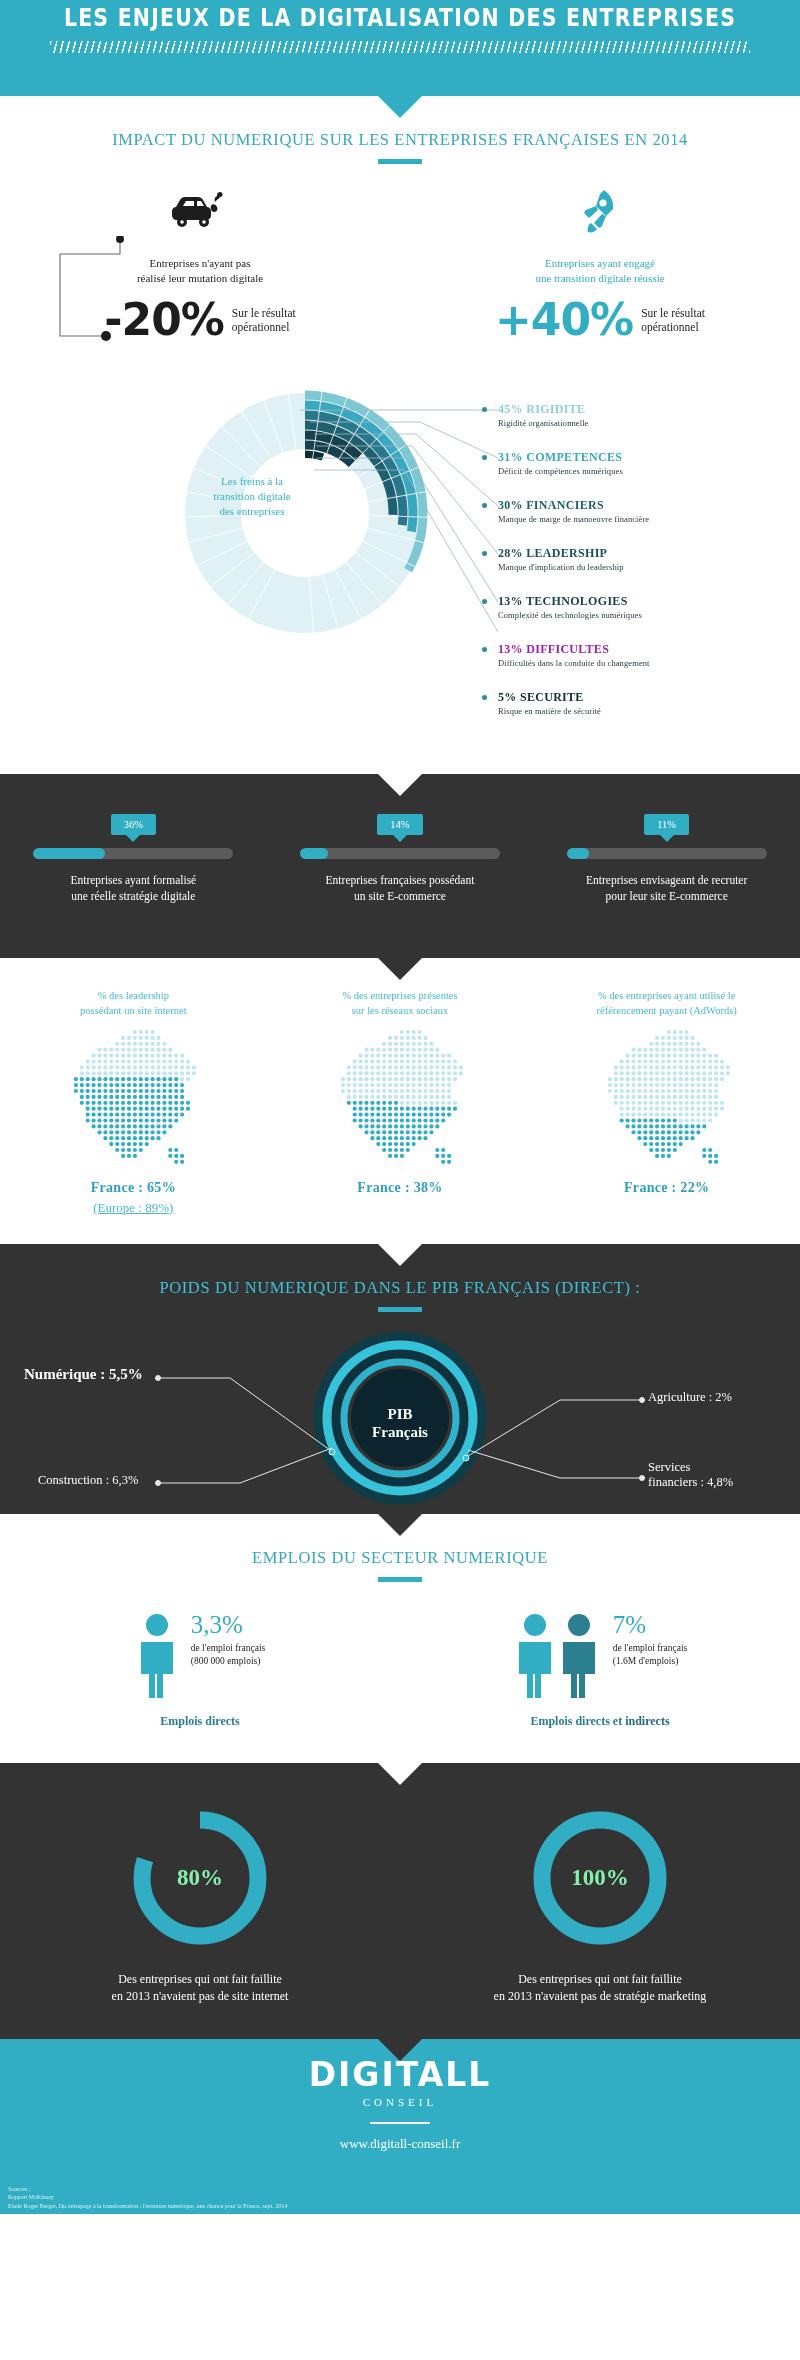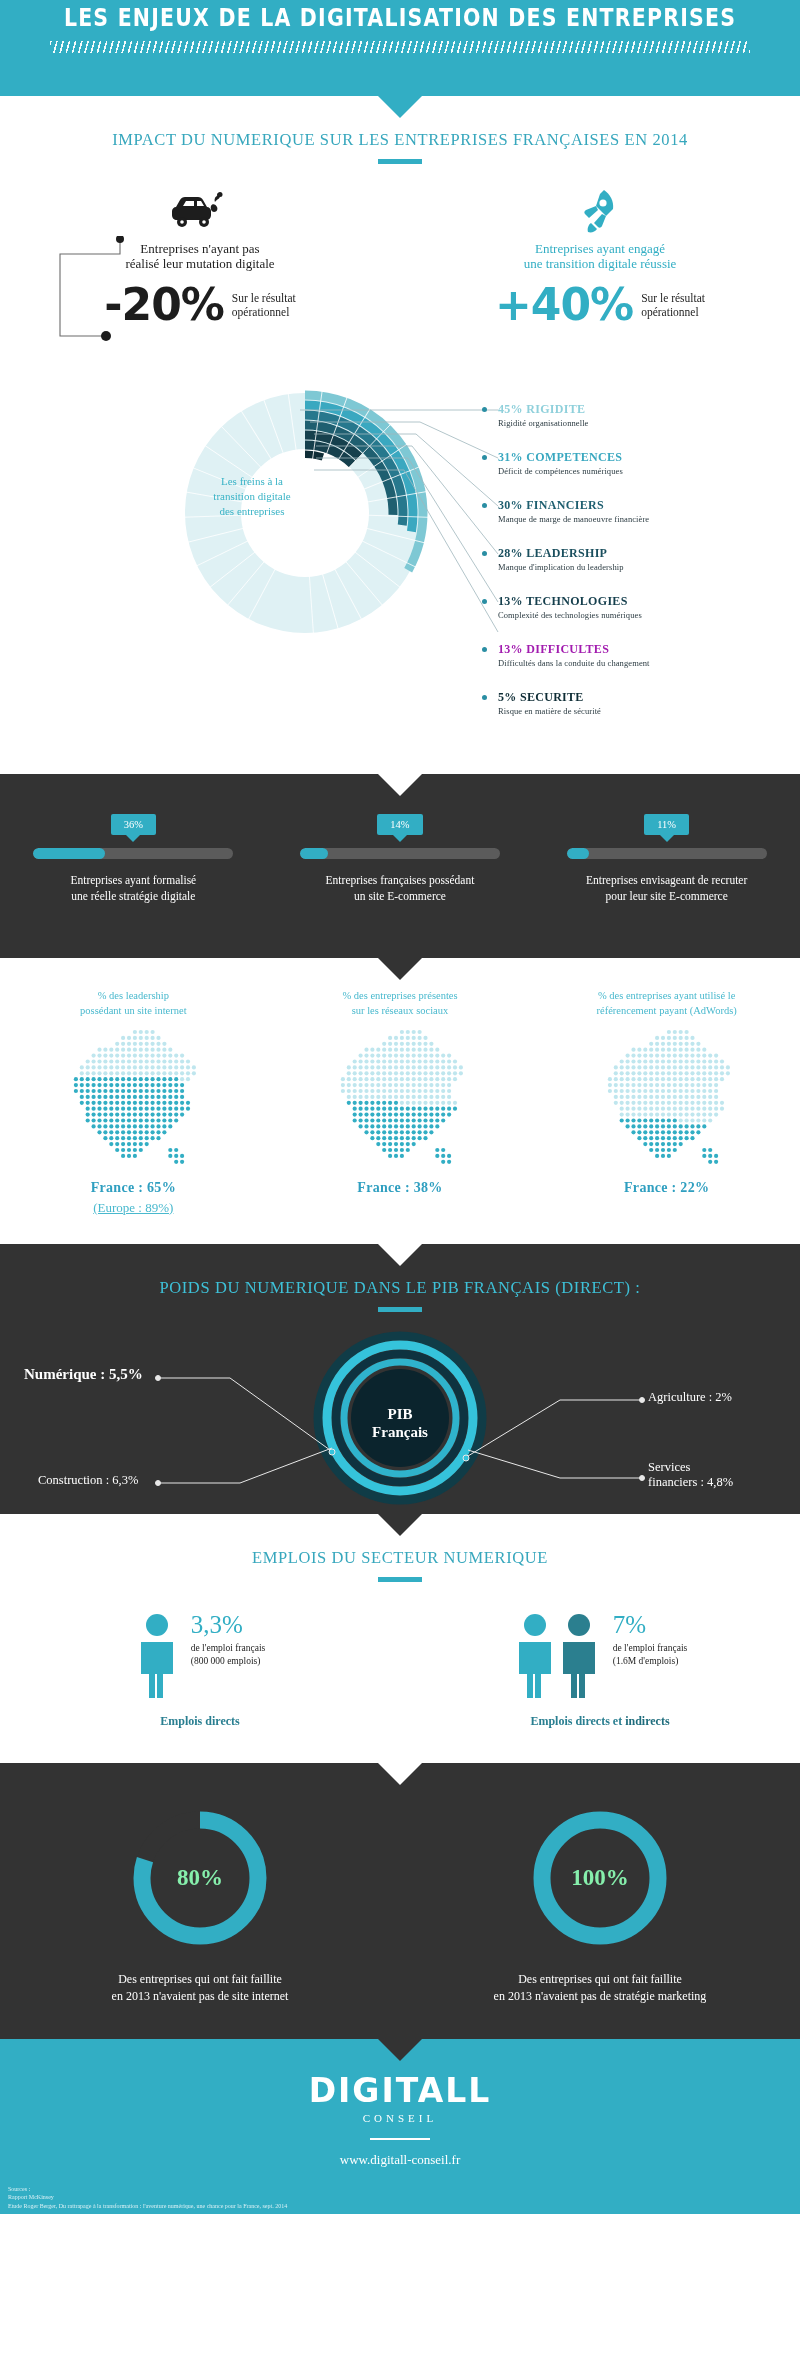--- a/index.html
+++ b/index.html
@@ -52,21 +52,21 @@
   }
   .sec-title.on-dark { color: #3ec1d8; }
   .rule { width: 44px; height: 5px; background: #32aec4; margin: 9px auto 0; }
 
   
   .impact { padding-top: 34px; height: 300px; position: relative; }
   .impact-cols { display: flex; margin-top: 26px; }
   .impact-col { width: 50%; text-align: center; position: relative; }
   .icon-car, .icon-rocket { height: 44px; display:flex; align-items:flex-end; justify-content:center; }
   .impact-cap {
-    font-size: 13px; line-height: 15px; margin-top: 7px; color: #1d1d1d;
+    font-size: 11px; line-height: 15px; margin-top: 22px; color: #1d1d1d;
   }
   .impact-cap.teal { color: #32aec4; }
   .big-row { display: flex; align-items: center; justify-content: center; margin-top: 12px; }
   .big-num {
     font-family: "DejaVu Sans", sans-serif; font-weight: bold;
     font-size: 44px; letter-spacing: -1px; line-height: 1;
   }
   .big-num.dark { color: #1d1d1d; }
   .big-num.teal { color: #32aec4; }
   .big-side { text-align: left; margin-left: 8px; font-size: 11.5px; line-height: 14px; color:#1d1d1d; }
@@ -152,21 +152,21 @@
   .rings-row { display: flex; }
   .ring-col { width: 50%; text-align: center; }
   .ring-val {
     position: absolute; left: 0; right: 0; top: 50%; transform: translateY(-50%);
     color: #86efac; font-size: 23px; font-weight: bold;
   }
   .ring-box { position: relative; width: 150px; height: 150px; margin: 0 auto; }
   .ring-cap { color: #ffffff; font-size: 12px; line-height: 17px; margin-top: 18px; }
 
   
-  .footer { padding: 32px 0 0; position: relative; height: 175px; }
+  .footer { padding: 16px 0 0; position: relative; height: 175px; }
   .brand {
     text-align: center; color: #ffffff;
     font-family: "DejaVu Sans", sans-serif; font-weight: bold;
     font-size: 33px; letter-spacing: 2px;
   }
   .brand-sub {
     text-align: center; color: #ffffff; font-size: 11px;
     letter-spacing: 4px; margin-top: 2px;
   }
   .brand-rule { width: 60px; height: 1.5px; background: #ffffff; margin: 14px auto 12px; }

